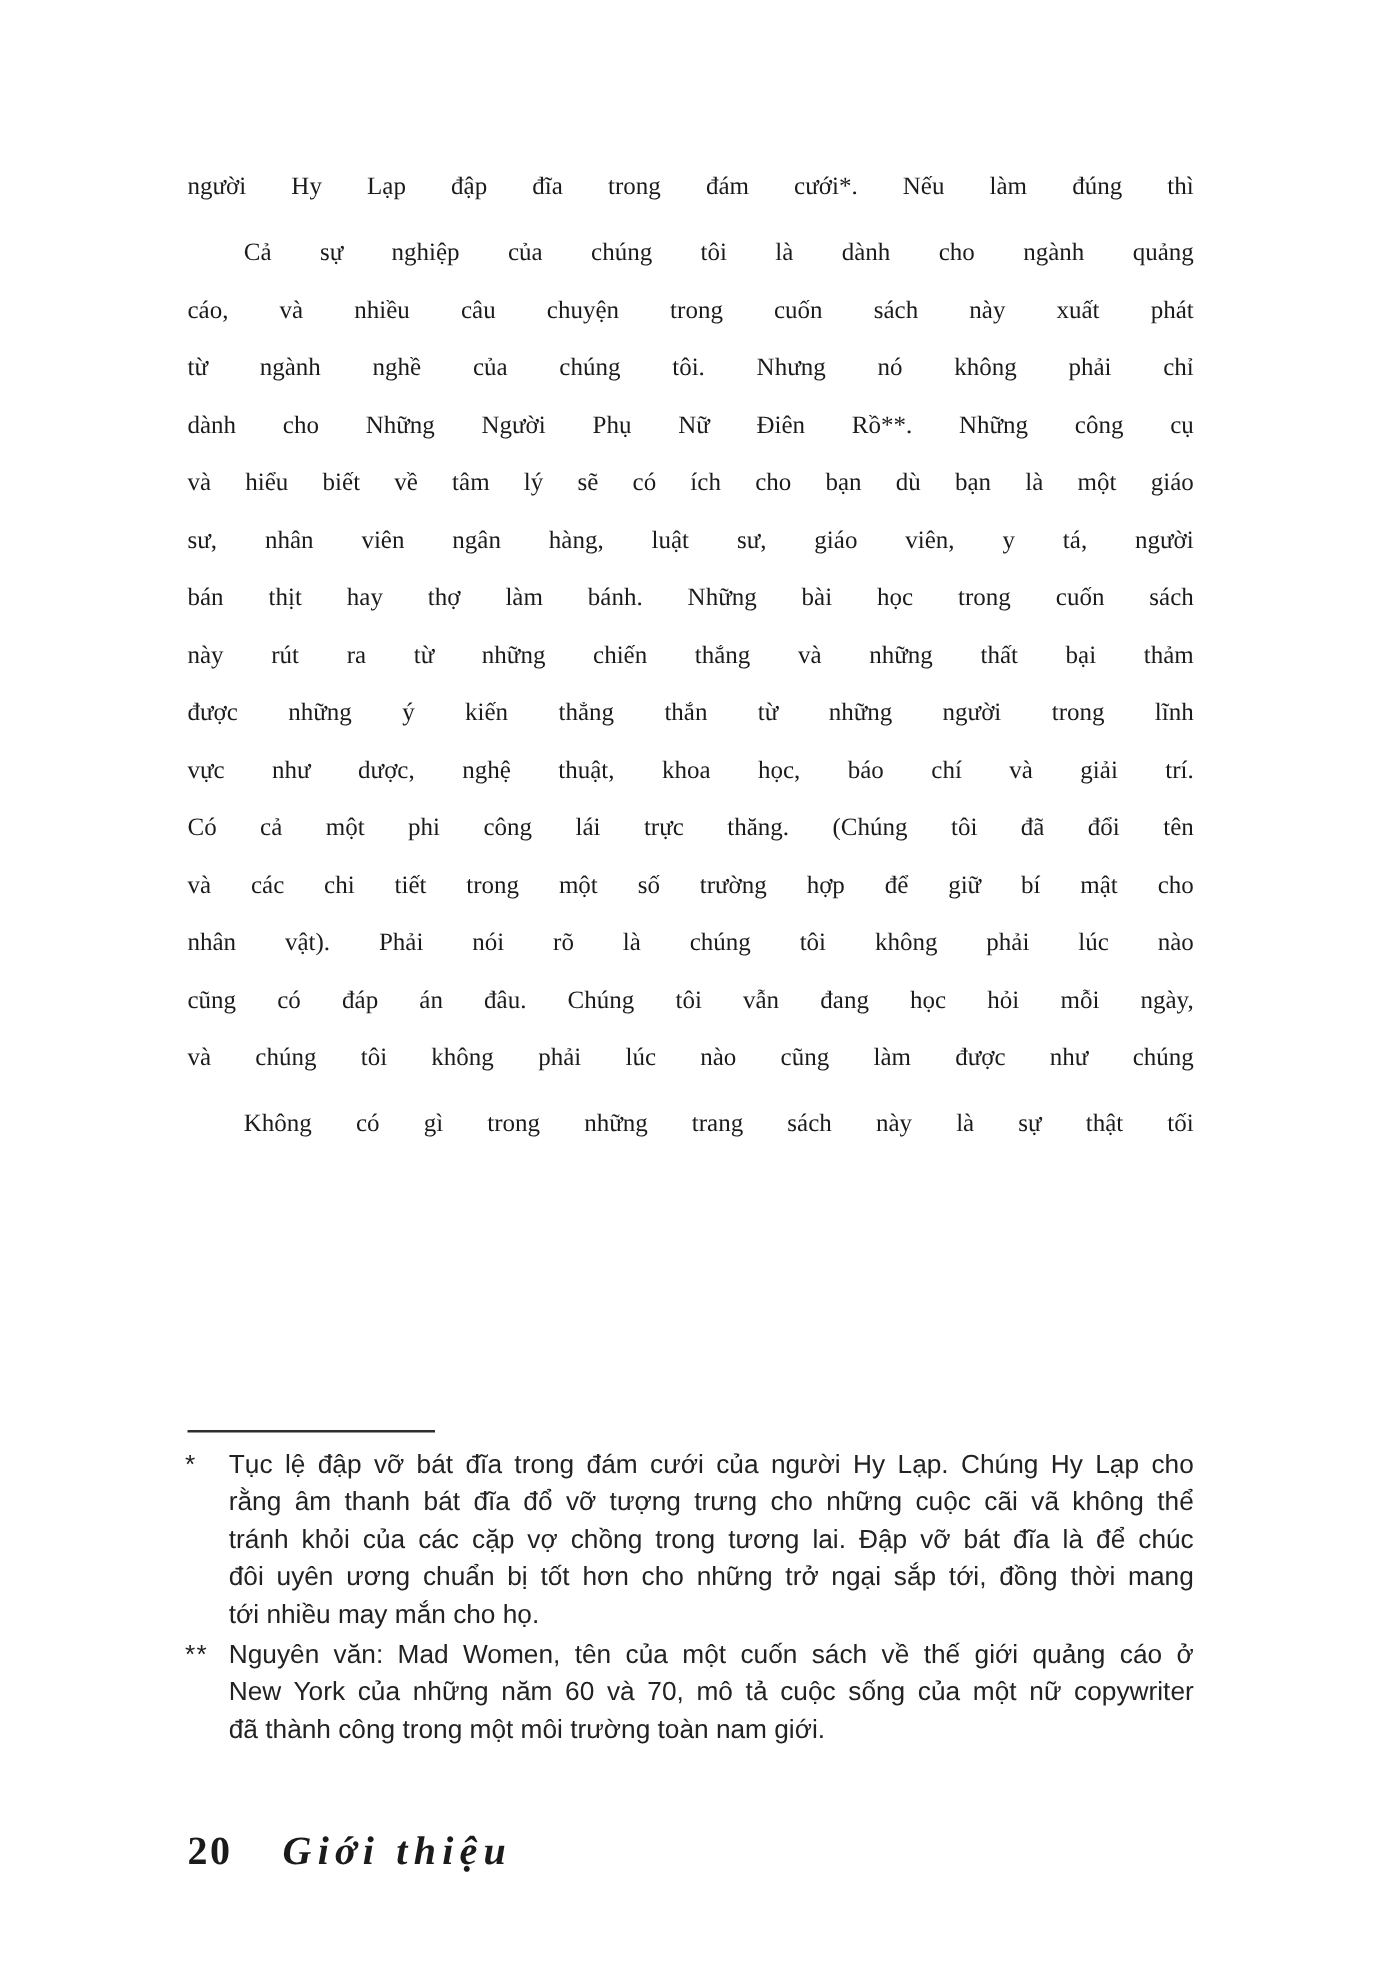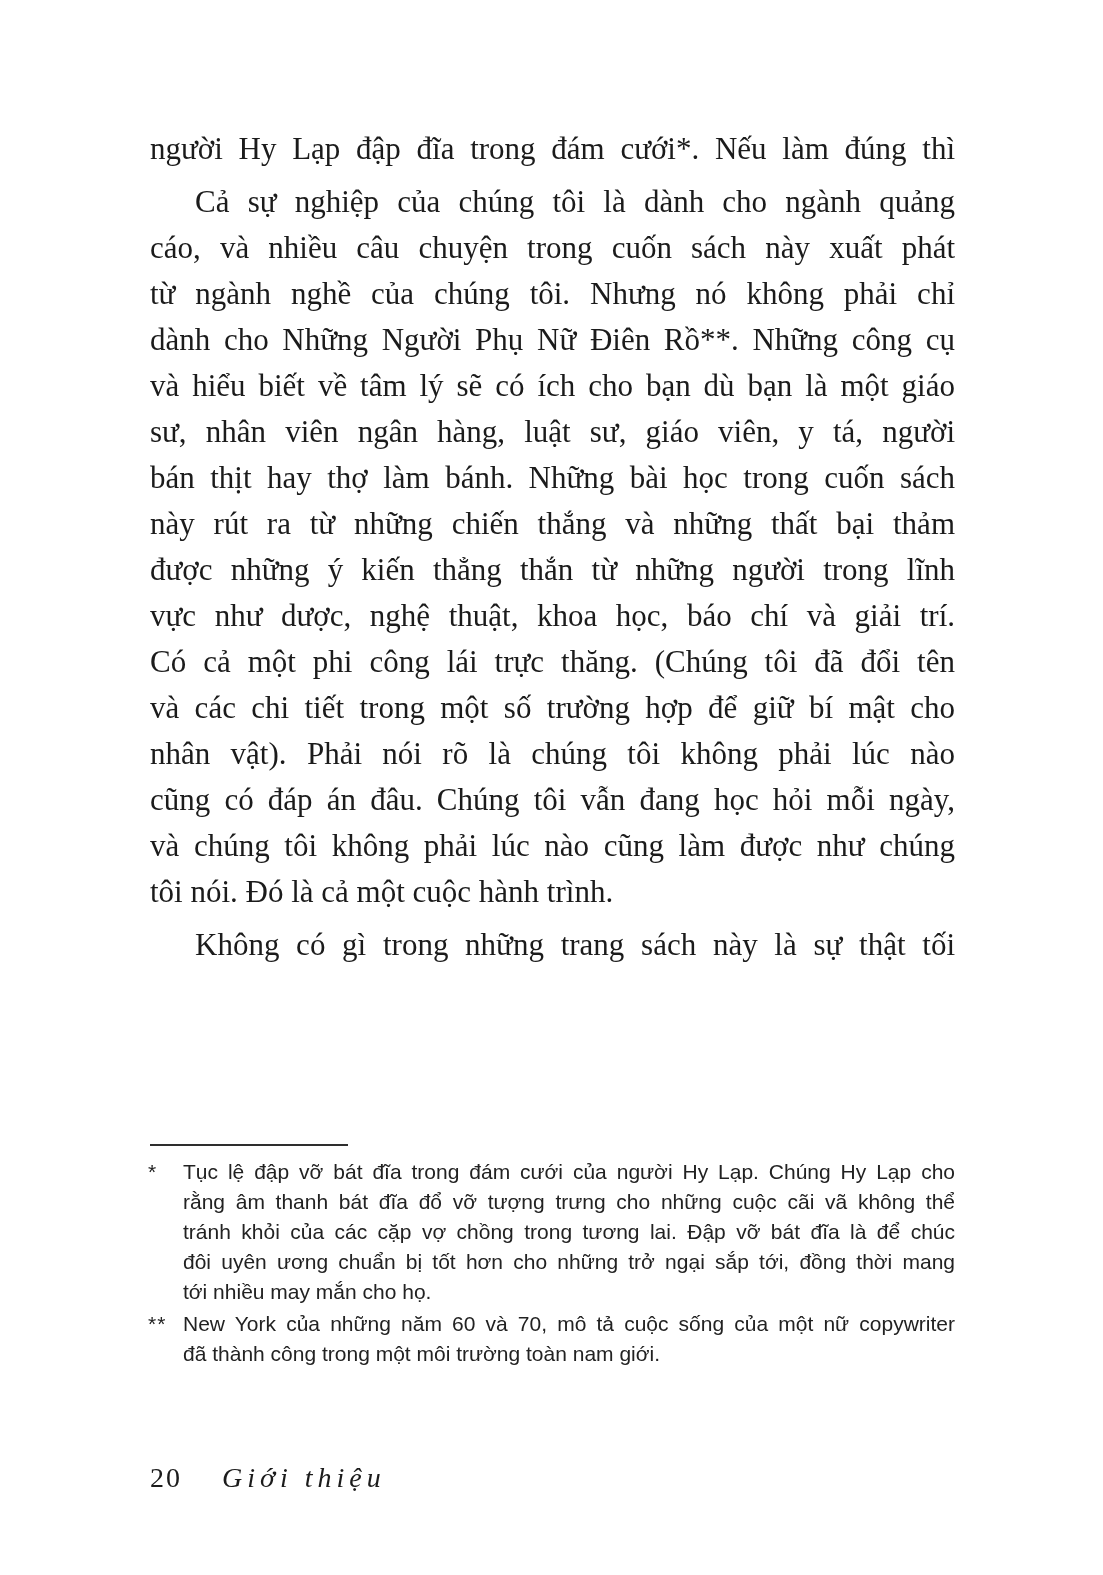--- a/index.html
+++ b/index.html
@@ -14,21 +14,21 @@
     background: #ffffff;
     color: #1b1b1b;
     font-family: "Liberation Serif", serif;
     overflow: hidden;
   }
   .body-text {
     position: absolute;
     left: 150px;
     top: 126px;
     width: 805px;
-    font-size: 31px;
+    font-size: 20px;
     line-height: 46px;
   }
   .paragraph + .paragraph { margin-top: 7px; }
   .line {
     text-align: justify;
     text-align-last: justify;
     white-space: normal;
   }
   .line.line-last { text-align-last: left; }
   .line.line-first-indent { padding-left: 45px; }
@@ -60,22 +60,23 @@
   .fn-text { flex: 1 1 auto; min-width: 0; }
   .fn-line {
     text-align: justify;
     text-align-last: justify;
   }
   .fn-line.line-last { text-align-last: left; }
   .footer {
     position: absolute;
     left: 150px;
     top: 1462px;
-    font-size: 28px;
+    font-size: 32px;
     color: #1b1b1b;
+    font-weight: bold;
   }
   .page-number {
     letter-spacing: 2px;
   }
   .section-title {
     font-style: italic;
     letter-spacing: 5px;
     margin-left: 40px;
   }
 </style>
@@ -96,41 +97,41 @@
         <div class="line">sư, nhân viên ngân hàng, luật sư, giáo viên, y tá, người</div>
         <div class="line">bán thịt hay thợ làm bánh. Những bài học trong cuốn sách</div>
         <div class="line">này rút ra từ những chiến thắng và những thất bại thảm</div>
         <div class="line">được những ý kiến thẳng thắn từ những người trong lĩnh</div>
         <div class="line">vực như dược, nghệ thuật, khoa học, báo chí và giải trí.</div>
         <div class="line">Có cả một phi công lái trực thăng. (Chúng tôi đã đổi tên</div>
         <div class="line">và các chi tiết trong một số trường hợp để giữ bí mật cho</div>
         <div class="line">nhân vật). Phải nói rõ là chúng tôi không phải lúc nào</div>
         <div class="line">cũng có đáp án đâu. Chúng tôi vẫn đang học hỏi mỗi ngày,</div>
         <div class="line">và chúng tôi không phải lúc nào cũng làm được như chúng</div>
-        <div class="line line-last">tôi nói. Đó là cả một cuộc hành trình.</div>
       </div>
       <div class="paragraph">
         <div class="line line-first-indent">Không có gì trong những trang sách này là sự thật tối</div>
       </div>
     </div>
   <div class="footnote-rule"></div>
   <div class="footnotes">
       <div class="footnote">
         <span class="fn-marker">*</span>
         <div class="fn-text">
           <div class="fn-line">Tục lệ đập vỡ bát đĩa trong đám cưới của người Hy Lạp. Chúng Hy Lạp cho</div>
           <div class="fn-line">rằng âm thanh bát đĩa đổ vỡ tượng trưng cho những cuộc cãi vã không thể</div>
           <div class="fn-line">tránh khỏi của các cặp vợ chồng trong tương lai. Đập vỡ bát đĩa là để chúc</div>
           <div class="fn-line">đôi uyên ương chuẩn bị tốt hơn cho những trở ngại sắp tới, đồng thời mang</div>
           <div class="fn-line line-last">tới nhiều may mắn cho họ.</div>
         </div>
       </div>
       <div class="footnote">
         <span class="fn-marker">**</span>
         <div class="fn-text">
+          <div class="fn-line">Nguyên văn: Mad Women, tên của một cuốn sách về thế giới quảng cáo ở</div>
           <div class="fn-line">New York của những năm 60 và 70, mô tả cuộc sống của một nữ copywriter</div>
           <div class="fn-line line-last">đã thành công trong một môi trường toàn nam giới.</div>
         </div>
       </div>
     </div>
   <div class="footer">
     <span class="page-number">20</span><span class="section-title">Giới thiệu</span>
   </div>
 </div>
 

